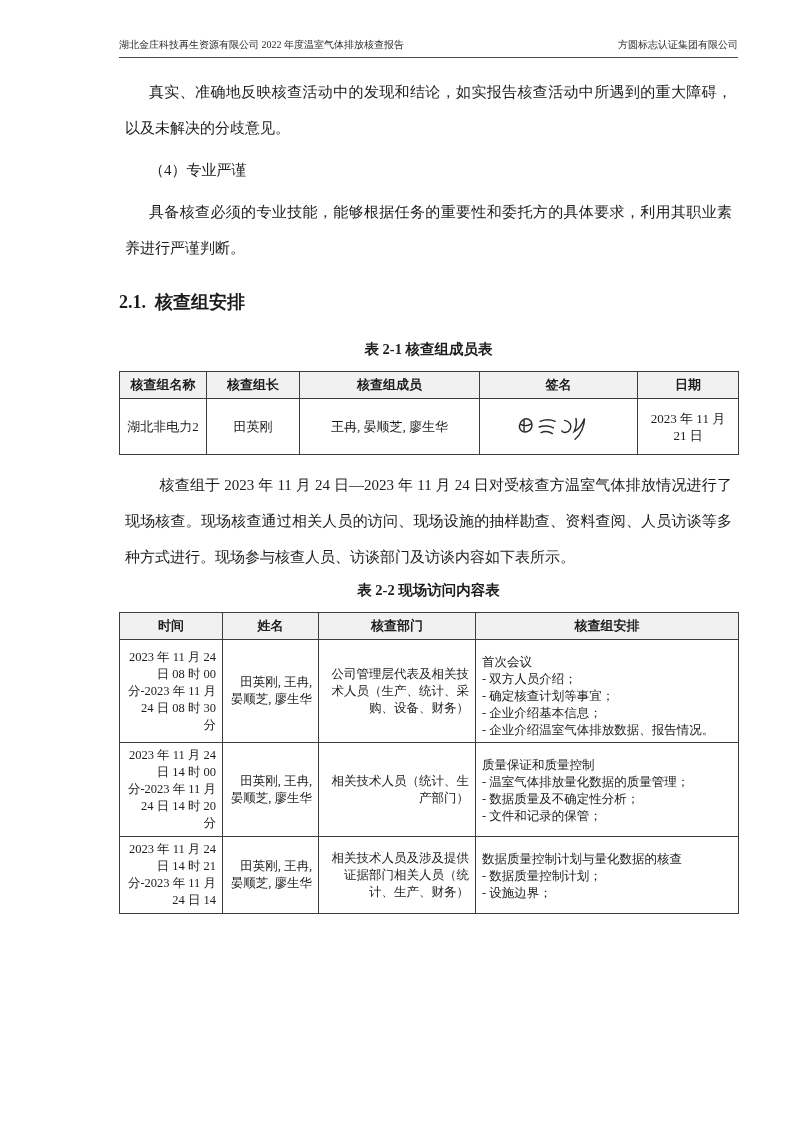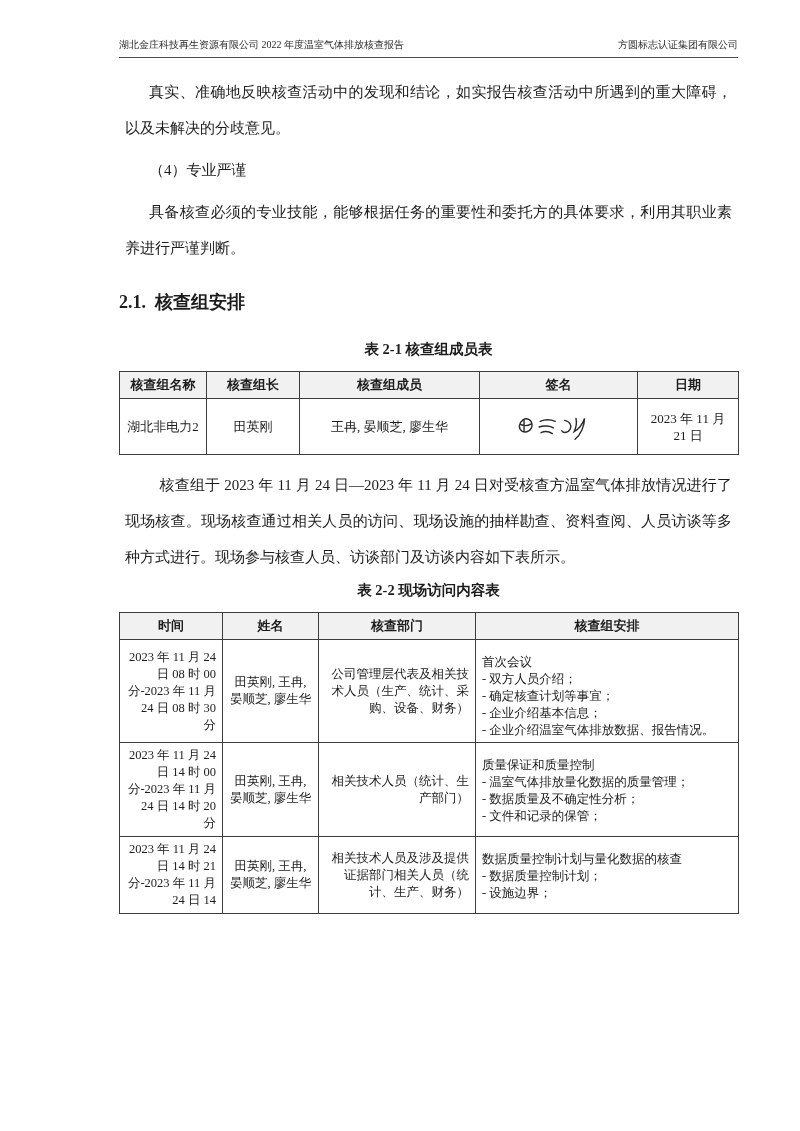--- a/index.html
+++ b/index.html
@@ -72,21 +72,21 @@
     font-size: 12.5px;
     padding: 4px 6px;
     vertical-align: middle;
     line-height: 17px;
   }
   
   .members-table td { text-align: center; height: 56px; font-size: 13px; }
   .sig-cell svg { display: block; margin: 0 auto; }
   
   .visit-table td.c-time { text-align: right; }
-  .visit-table td.c-names { text-align: center; }
+  .visit-table td.c-names { text-align: right; }
   .visit-table td.c-dept { text-align: right; }
   .visit-table td.c-content {
     text-align: left;
     vertical-align: top;
     white-space: pre-line;
     padding-top: 14px;
     padding-bottom: 3px;
   }
 </style>
 </head>

